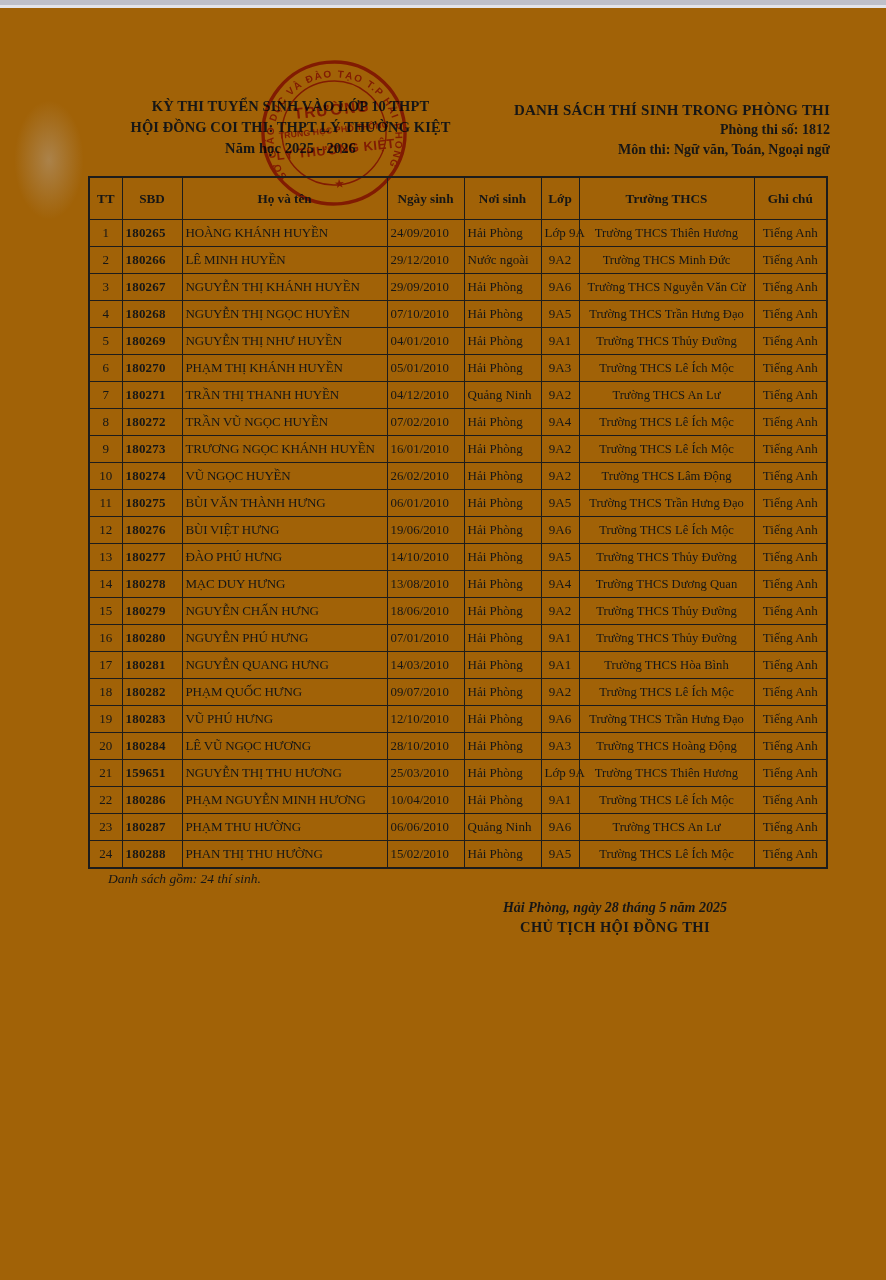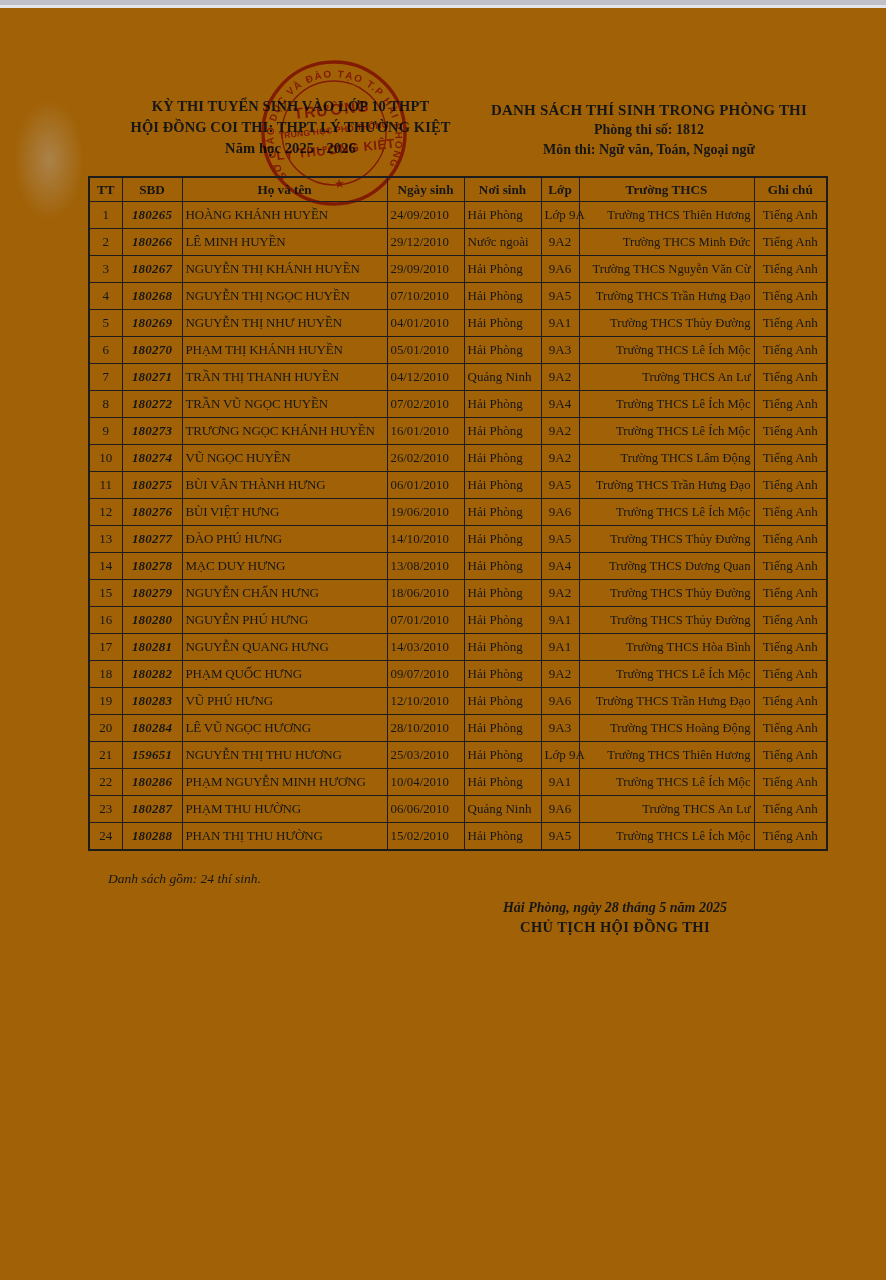--- a/index.html
+++ b/index.html
@@ -19,21 +19,21 @@
     background:radial-gradient(ellipse at center, rgba(190,190,198,0.35), rgba(190,190,198,0) 70%);
   }
 
   .header-left{
     position:absolute;left:118px;top:96px;width:345px;
     text-align:center;font-weight:bold;font-size:14.5px;line-height:21px;
     letter-spacing:.1px;
   }
   .header-right{
     position:absolute;left:468px;top:100px;width:362px;
-    text-align:center;font-weight:bold;line-height:20px;
+    text-align:right;font-weight:bold;line-height:20px;
   }
   .header-right .title{font-size:15px;letter-spacing:.2px;}
   .header-right .sub{font-size:14px;}
 
   .stamp{
     position:absolute;left:256px;top:55px;width:156px;height:156px;
     transform:rotate(-6deg);
     mix-blend-mode:multiply;
     opacity:.85;
     pointer-events:none;
@@ -45,29 +45,29 @@
     border-collapse:collapse;table-layout:fixed;
     font-size:13px;
   }
   table.roster th, table.roster td{
     border:1.6px solid #1c1c1c;
     padding:0 3px;
     overflow:visible;
     white-space:nowrap;
   }
   table.roster{border:2.2px solid #1c1c1c;}
-  table.roster th{height:23px;font-size:13.2px;font-weight:bold;text-align:center;padding:0 1px;}
+  table.roster th{height:23px;font-size:13.2px;font-weight:bold;text-align:center;padding:9px 1px;}
   table.roster td{height:26px;}
   td.c0{text-align:center;}
-  td.c1{text-align:center;font-weight:bold;letter-spacing:.2px;font-style:italic;}
+  td.c1{font-weight:bold;letter-spacing:.2px;}
   td.c2{text-align:left;letter-spacing:-.2px;}
   td.c3{text-align:left;font-size:12.8px;}
   td.c4{text-align:left;}
   td.c5{text-align:center;}
-  td.c6{text-align:right;font-size:12.6px;}
+  td.c6{text-align:center;font-size:12.6px;}
   td.c7{text-align:center;}
 
   .summary{
     position:absolute;left:108px;top:871px;
     font-style:italic;font-size:13.5px;
   }
   .sign-block{
     position:absolute;left:430px;top:898px;width:370px;text-align:center;font-family:Liberation Serif, serif;
   }
   .sign-block .place-date{font-weight:bold;font-style:italic;font-size:14px;line-height:19px;}

